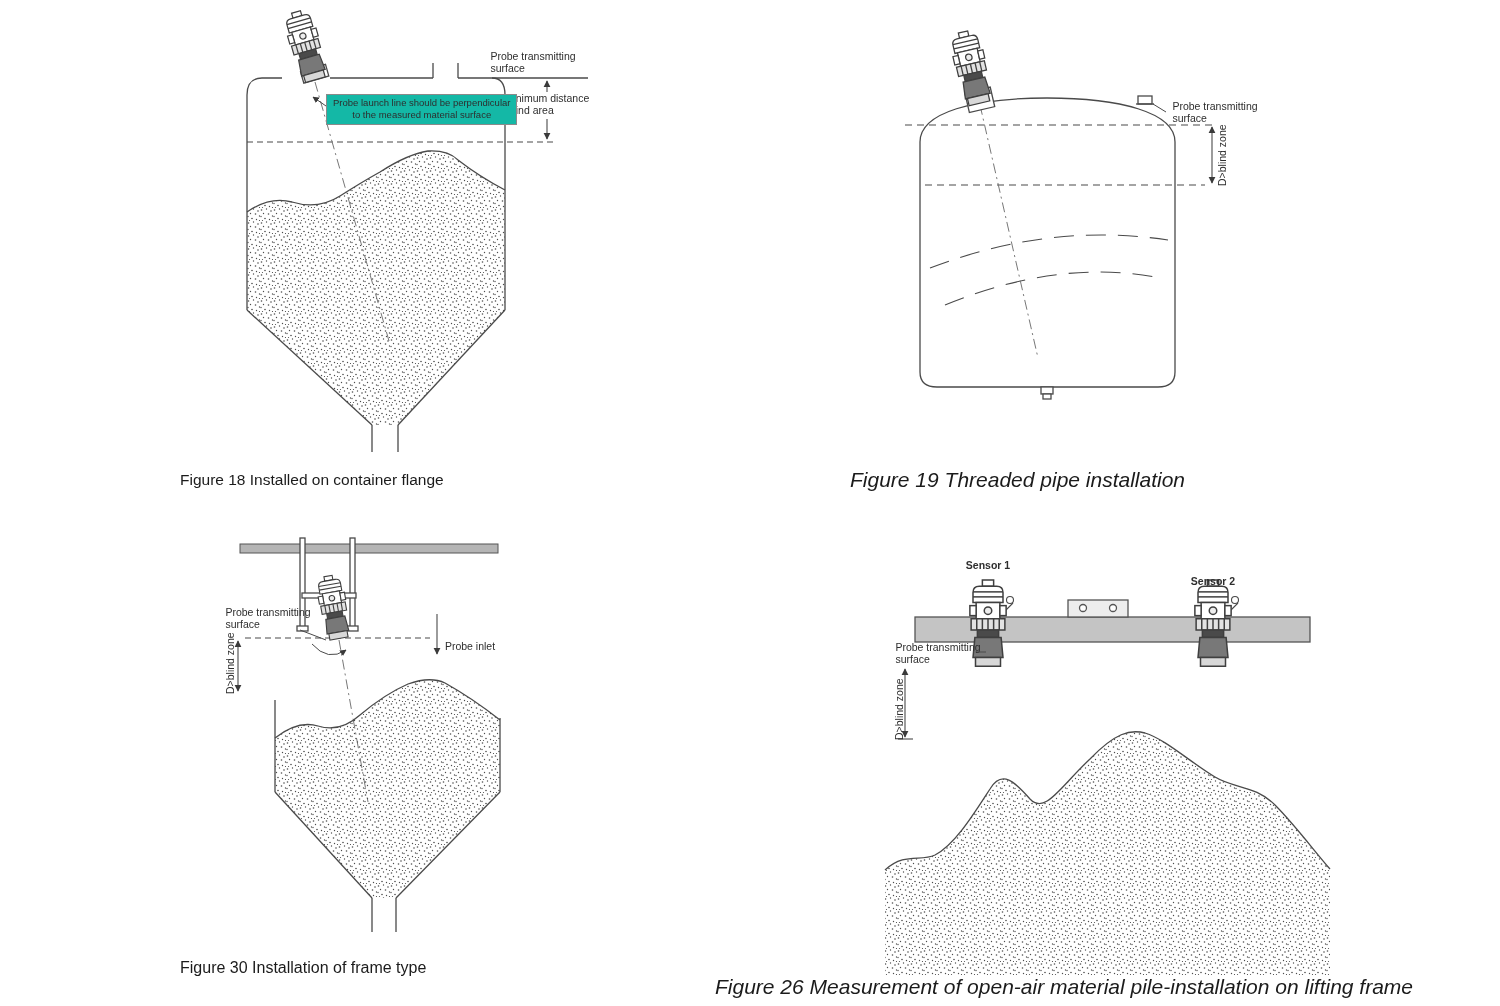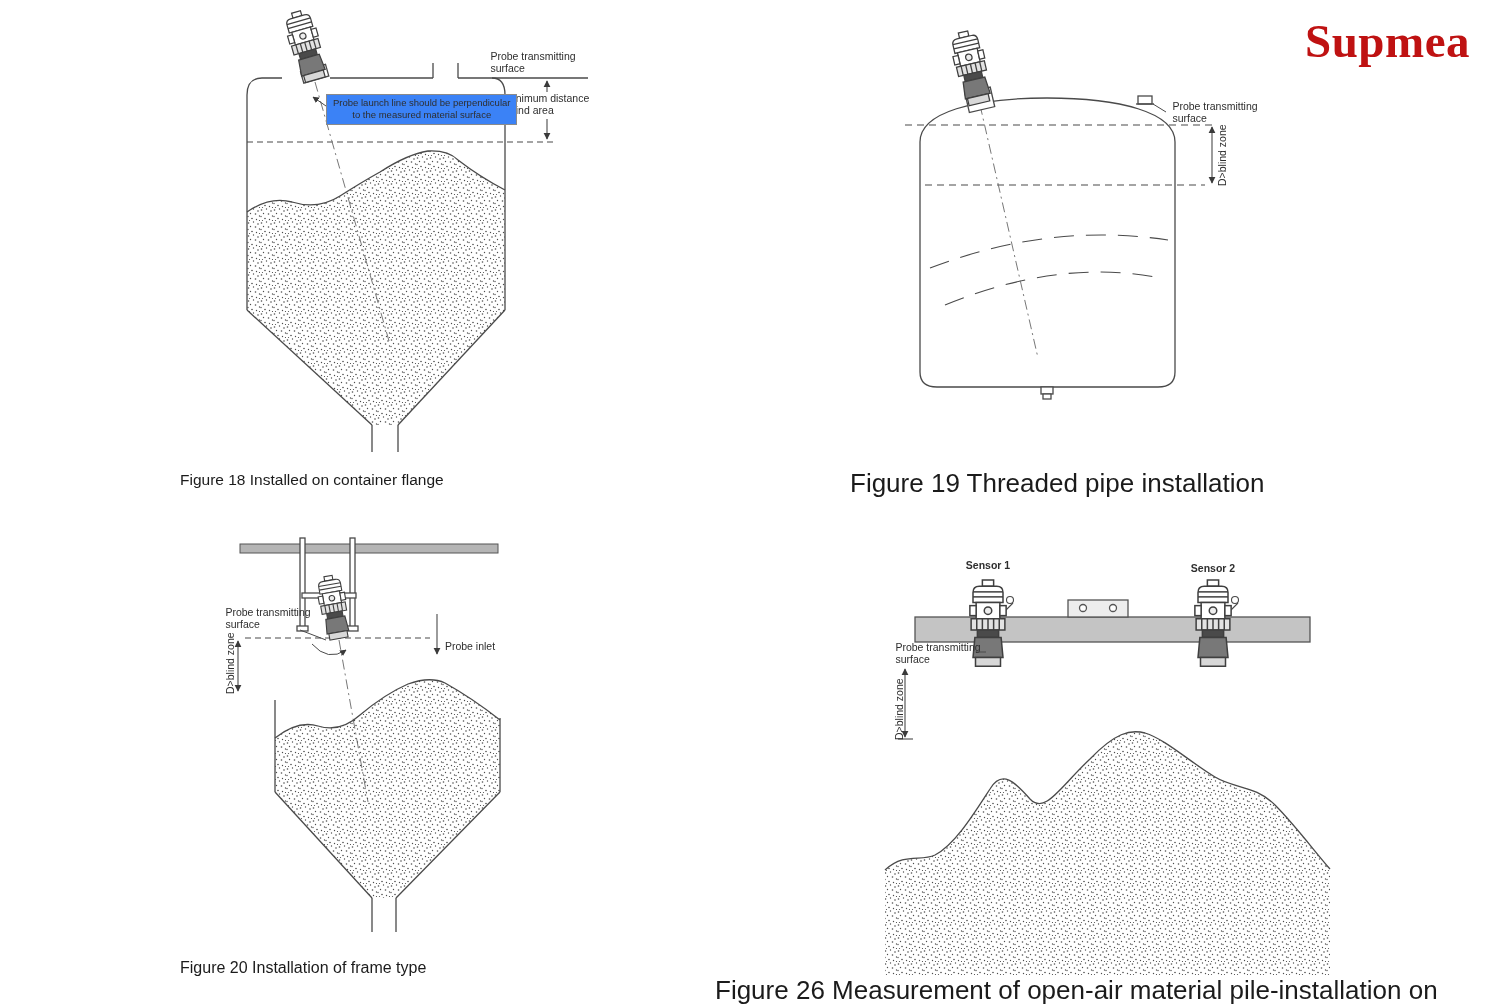--- a/index.html
+++ b/index.html
@@ -6,26 +6,26 @@
   html, body { margin:0; padding:0; background:#ffffff; }
   .page { position:relative; width:1500px; height:1006px; background:#ffffff; overflow:hidden;
           font-family:"Liberation Sans", sans-serif; }
   .art { position:absolute; left:0; top:0; }
   .logo { position:absolute; top:14px; right:30px; font-family:"Liberation Serif", serif;
           font-weight:bold; font-size:47px; color:#bf1212; letter-spacing:0.5px; }
   .lbl  { position:absolute; transform:translateX(-50%); white-space:pre-line;
           width:max-content; font-size:10.5px; line-height:1.18; color:#2e2e2e; }
   .vlbl { position:absolute; white-space:nowrap; font-size:10.5px; color:#2e2e2e;
           transform:rotate(-90deg); transform-origin:left top; }
-  .notebox { position:absolute; border:1px solid #8a8a8a; background:#3b82f6; font-size:9.5px;
+  .notebox { position:absolute; border:1px solid #8a8a8a; background:#14b8a6; font-size:9.5px;
           line-height:1.3; padding:2px 6px; text-align:center; white-space:pre-line;
           color:#2e2e2e; width:max-content; }
   .cap  { position:absolute; text-align:left; color:#1b1b1b; }
   .cap-sm { font-size:15.5px; }
-  .cap-lg { font-size:26px; }
+  .cap-lg { font-size:21px;font-style:italic; }
 </style>
 </head>
 <body>
 
 <div class="page">
 
   <svg class="art" width="1500" height="1006" viewBox="0 0 1500 1006">
     <defs>
       <pattern id="stip" width="13" height="13" patternUnits="userSpaceOnUse">
         <circle cx="1.5" cy="2" r="0.8" fill="#4d4d4d"></circle>
@@ -209,21 +209,20 @@
         <line x1="898" y1="739" x2="913" y2="739"></line>
       </g>
 
       <g>
         <path d="M885,870 C905,852 920,862 935,855 C955,845 975,812 990,789 C1002,769 1015,782 1030,799 C1045,815 1060,787 1090,759 C1115,733 1130,729 1145,733 C1165,739 1190,762 1215,777 C1235,789 1255,785 1275,805 C1295,825 1315,852 1330,869 L1330,975 L885,975 Z" fill="url(#stip)" stroke="none"></path>
         <path d="M885,870 C905,852 920,862 935,855 C955,845 975,812 990,789 C1002,769 1015,782 1030,799 C1045,815 1060,787 1090,759 C1115,733 1130,729 1145,733 C1165,739 1190,762 1215,777 C1235,789 1255,785 1275,805 C1295,825 1315,852 1330,869"></path>
       </g>
     </g>
   </svg>
 
-  <div class="logo">Supmea</div>
 
   <div>
     <div class="lbl" style="left:533px; top:50px;">Probe transmitting
 surface</div>
     <div class="lbl" style="left:547px; top:92px;">Minimum distance
 /blind area</div>
     <div class="notebox" style="left:326px; top:94px;">Probe launch line should be perpendicular
 to the measured material surface</div>
     <div class="cap cap-sm" style="left:180px; top:471px; width:430px;">Figure 18 Installed on container flange</div>
   </div>
@@ -233,25 +232,25 @@
 surface</div>
     <div class="vlbl" style="left:1216px; top:186px;">D&gt;blind zone</div>
     <div class="cap cap-lg" style="left:850px; top:468px; width:460px;">Figure 19 Threaded pipe installation</div>
   </div>
 
   <div>
     <div class="lbl" style="left:268px; top:606px;">Probe transmitting
 surface</div>
     <div class="vlbl" style="left:224px; top:694px;">D&gt;blind zone</div>
     <div class="lbl" style="left:470px; top:640px;">Probe inlet</div>
-    <div class="cap cap-sm" style="left:180px; top:959px; width:430px; font-size:16px;">Figure 20 Installation of frame type</div>
+    <div class="cap cap-sm" style="left:180px; top:959px; width:430px; font-size:16px;">Figure 30 Installation of frame type</div>
   </div>
 
   <div>
     <div class="lbl" style="left:988px; top:559px; font-weight:bold;">Sensor 1</div>
-    <div class="lbl" style="left:1213px; top:562px; font-weight:bold;">Sensor 2</div>
+    <div class="lbl" style="left:1213px; top:575px; font-weight:bold;">Sensor 2</div>
     <div class="lbl" style="left:938px; top:641px;">Probe transmitting
 surface</div>
     <div class="vlbl" style="left:893px; top:740px;">D&gt;blind zone</div>
     <div class="cap cap-lg" style="left:715px; top:975px; width:775px;">Figure 26 Measurement of open-air material pile-installation on lifting frame</div>
   </div>
 
 </div>
 
 </body></html>

